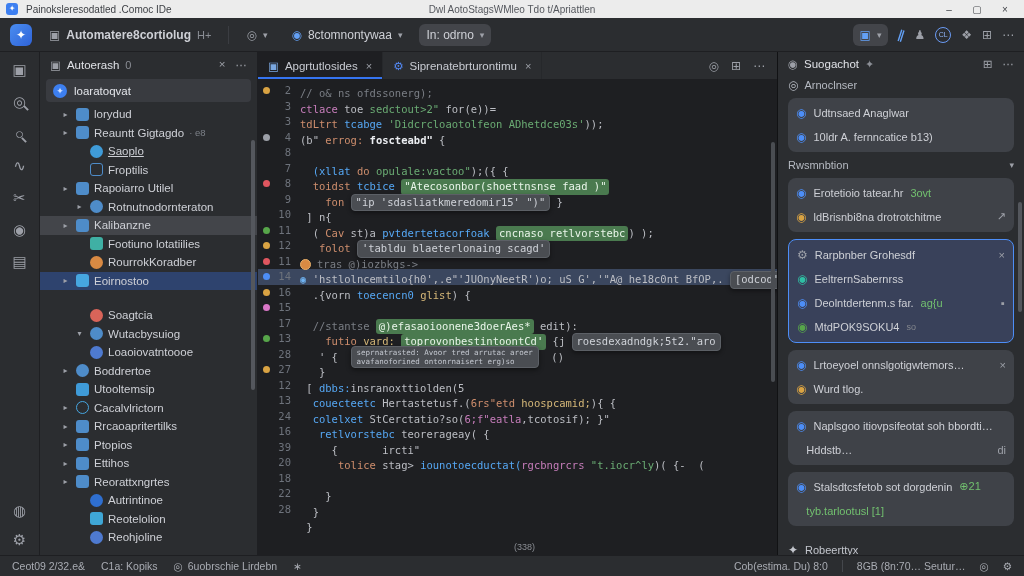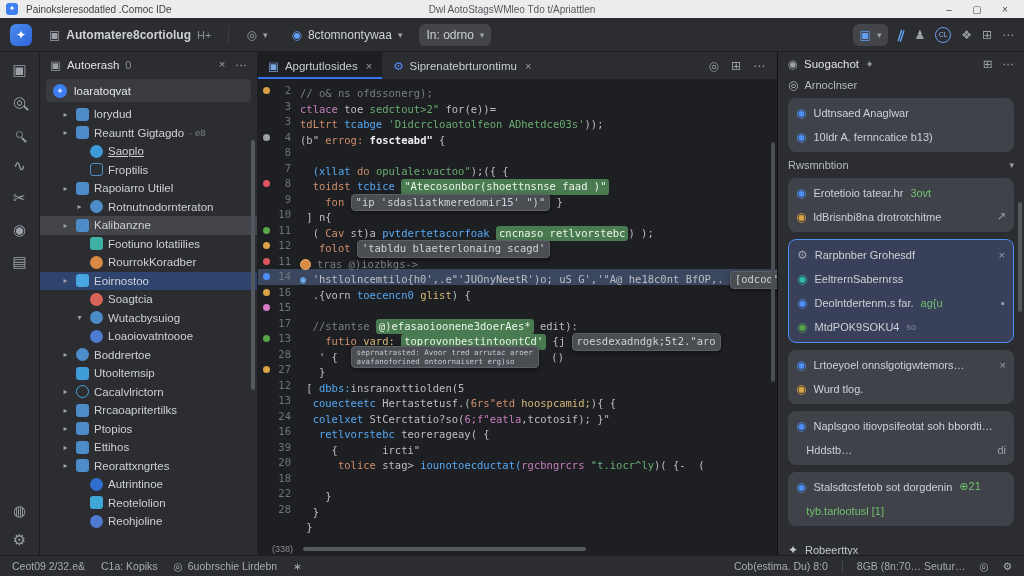--- a/index.html
+++ b/index.html
@@ -60,21 +60,21 @@
   .lnum{width:26px;text-align:right;color:#6e737c;padding-right:9px;flex:none;}
   .ltext{white-space:pre;display:flex;align-items:center;margin-top:6px;}
   .seg-t{color:#bcbec4}.seg-k{color:#cf8e6d}.seg-p{color:#c77dbb}.seg-b{color:#56a8f5}
   .seg-s{color:#6aab73}.seg-c{color:#7a7e85}.seg-y{color:#d5b778}.seg-w{color:#eceef2;font-weight:bold}
   .seg-gb{background:#4a7a4f;color:#eaf6ea;border-radius:3px;padding:0 3px;}
   .seg-tb{background:#4a4d52;color:#cfd2d8;border:1px solid #5c6066;border-radius:4px;padding:0 4px;box-shadow:0 2px 4px rgba(0,0,0,.4);}
   .seg-tb2{display:inline-block;background:#4a4d52;color:#c3c7cf;border:1px solid #5c6066;border-radius:4px;padding:1px 5px;font-size:7.5px;line-height:9px;white-space:pre-line;box-shadow:0 2px 5px rgba(0,0,0,.45);}
   .line.dbg{background:#3b475f;}
   .line.dbg .ltext::before{content:"◉ ";color:#6fb3f2;}
   .avatar{width:11px;height:11px;border-radius:50%;background:#d98a43;border:1px solid #e8b06a;display:inline-block;margin-right:6px;flex:none;}
-  .hbar{height:13px;display:flex;align-items:center;gap:10px;padding-left:14px;font-size:9px;color:#8a8d93;}
+  .hbar{height:13px;display:flex;align-items:center;gap:10px;padding-left:14px;font-size:9px;color:#8a8d93;flex-direction:column;}
   .hthumb{width:56%;height:4px;border-radius:2px;background:#55585e;}
   .escroll{position:absolute;right:2px;top:90px;width:4px;height:240px;border-radius:2px;background:#4a4d52;}
   
   .rightpanel{width:246px;background:#2b2d30;font-size:11px;color:#ced0d6;display:flex;flex-direction:column;position:relative;overflow:hidden;}
   .rp-header{display:flex;align-items:center;gap:6px;height:26px;padding:0 10px;color:#dfe1e6;font-size:11.5px;}
   .rp-hicons{margin-left:auto;display:flex;gap:10px;color:#9da0a8;}
   .rp-body{padding:2px 10px 0;display:flex;flex-direction:column;gap:7px;overflow:hidden;}
   .rp-section{display:flex;align-items:center;gap:6px;color:#b6bac2;height:18px;}
   .rp-section .chev{margin-left:auto;}
   .card{background:#3f4248;border-radius:8px;padding:5px 8px;display:flex;flex-direction:column;gap:4px;}
@@ -219,21 +219,21 @@
         <div class="trow" style="padding-left: 34px;">
           <span class="arr"></span>
           <span class="ticon ci" style="background: rgb(217, 138, 67);"></span>
           <span class="tlab">RourrokKoradber</span>
         </div>
         <div class="trow selb" style="padding-left: 20px;">
           <span class="arr">▸</span>
           <span class="ticon " style="background: rgb(70, 166, 224);"></span>
           <span class="tlab">Eoirnostoo</span>
         </div>
-        <div class="trow" style="padding-left: 34px;">
+        <div class="trow" style="padding-left: 34px; margin-top: 16px;">
           <span class="arr"></span>
           <span class="ticon ci" style="background: rgb(217, 100, 89);"></span>
           <span class="tlab">Soagtcia</span>
         </div>
         <div class="trow" style="padding-left: 34px;">
           <span class="arr">▾</span>
           <span class="ticon ci" style="background: rgb(78, 140, 201);"></span>
           <span class="tlab">Wutacbysuiog</span>
         </div>
         <div class="trow" style="padding-left: 34px;">

